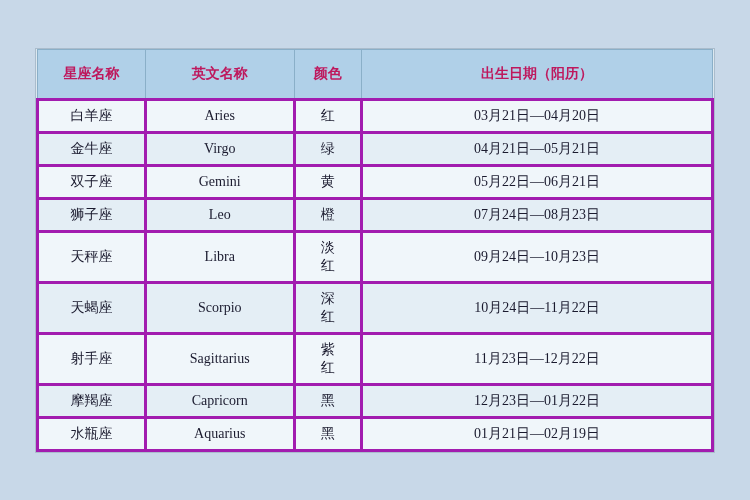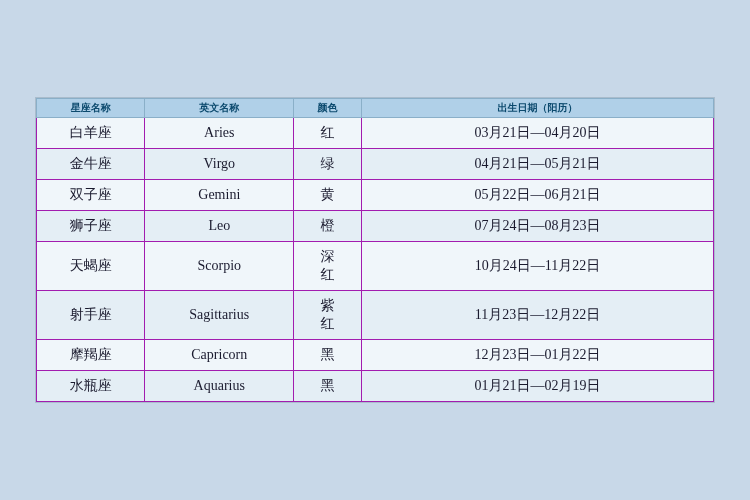--- a/index.html
+++ b/index.html
@@ -21,29 +21,29 @@
     }
 
     table {
       width: 100%;
       border-collapse: collapse;
     }
 
     thead tr th {
       background-color: #b0d0e8;
       border: 1px solid #8aafc8;
-      padding: 2px 10px;
+      padding: 15px 10px;
       text-align: center;
-      font-size: 10px;
+      font-size: 14px;
       font-weight: bold;
-      color: #0c4a6e;
+      color: #be185d;
     }
 
     tbody tr td {
-      border: 1px solid #a21caf;
+      border: 3px solid #a21caf;
       padding: 6px 25px;
       text-align: center;
       font-size: 14px;
       color: #1a1a2e;
       background-color: #f0f6fa;
     }
 
     tbody tr:nth-child(even) td {
       background-color: #e4eef5;
     }
@@ -85,20 +85,26 @@
           <td>黄</td>
           <td>05月22日—06月21日</td>
         </tr>
         <tr>
           <td>狮子座</td>
           <td>Leo</td>
           <td>橙</td>
           <td>07月24日—08月23日</td>
         </tr>
         <tr>
+          <td>天秤座</td>
+          <td>Libra</td>
+          <td>淡红</td>
+          <td>09月24日—10月23日</td>
+        </tr>
+        <tr>
           <td>天蝎座</td>
           <td>Scorpio</td>
           <td>深红</td>
           <td>10月24日—11月22日</td>
         </tr>
         <tr>
           <td>射手座</td>
           <td>Sagittarius</td>
           <td>紫红</td>
           <td>11月23日—12月22日</td>

